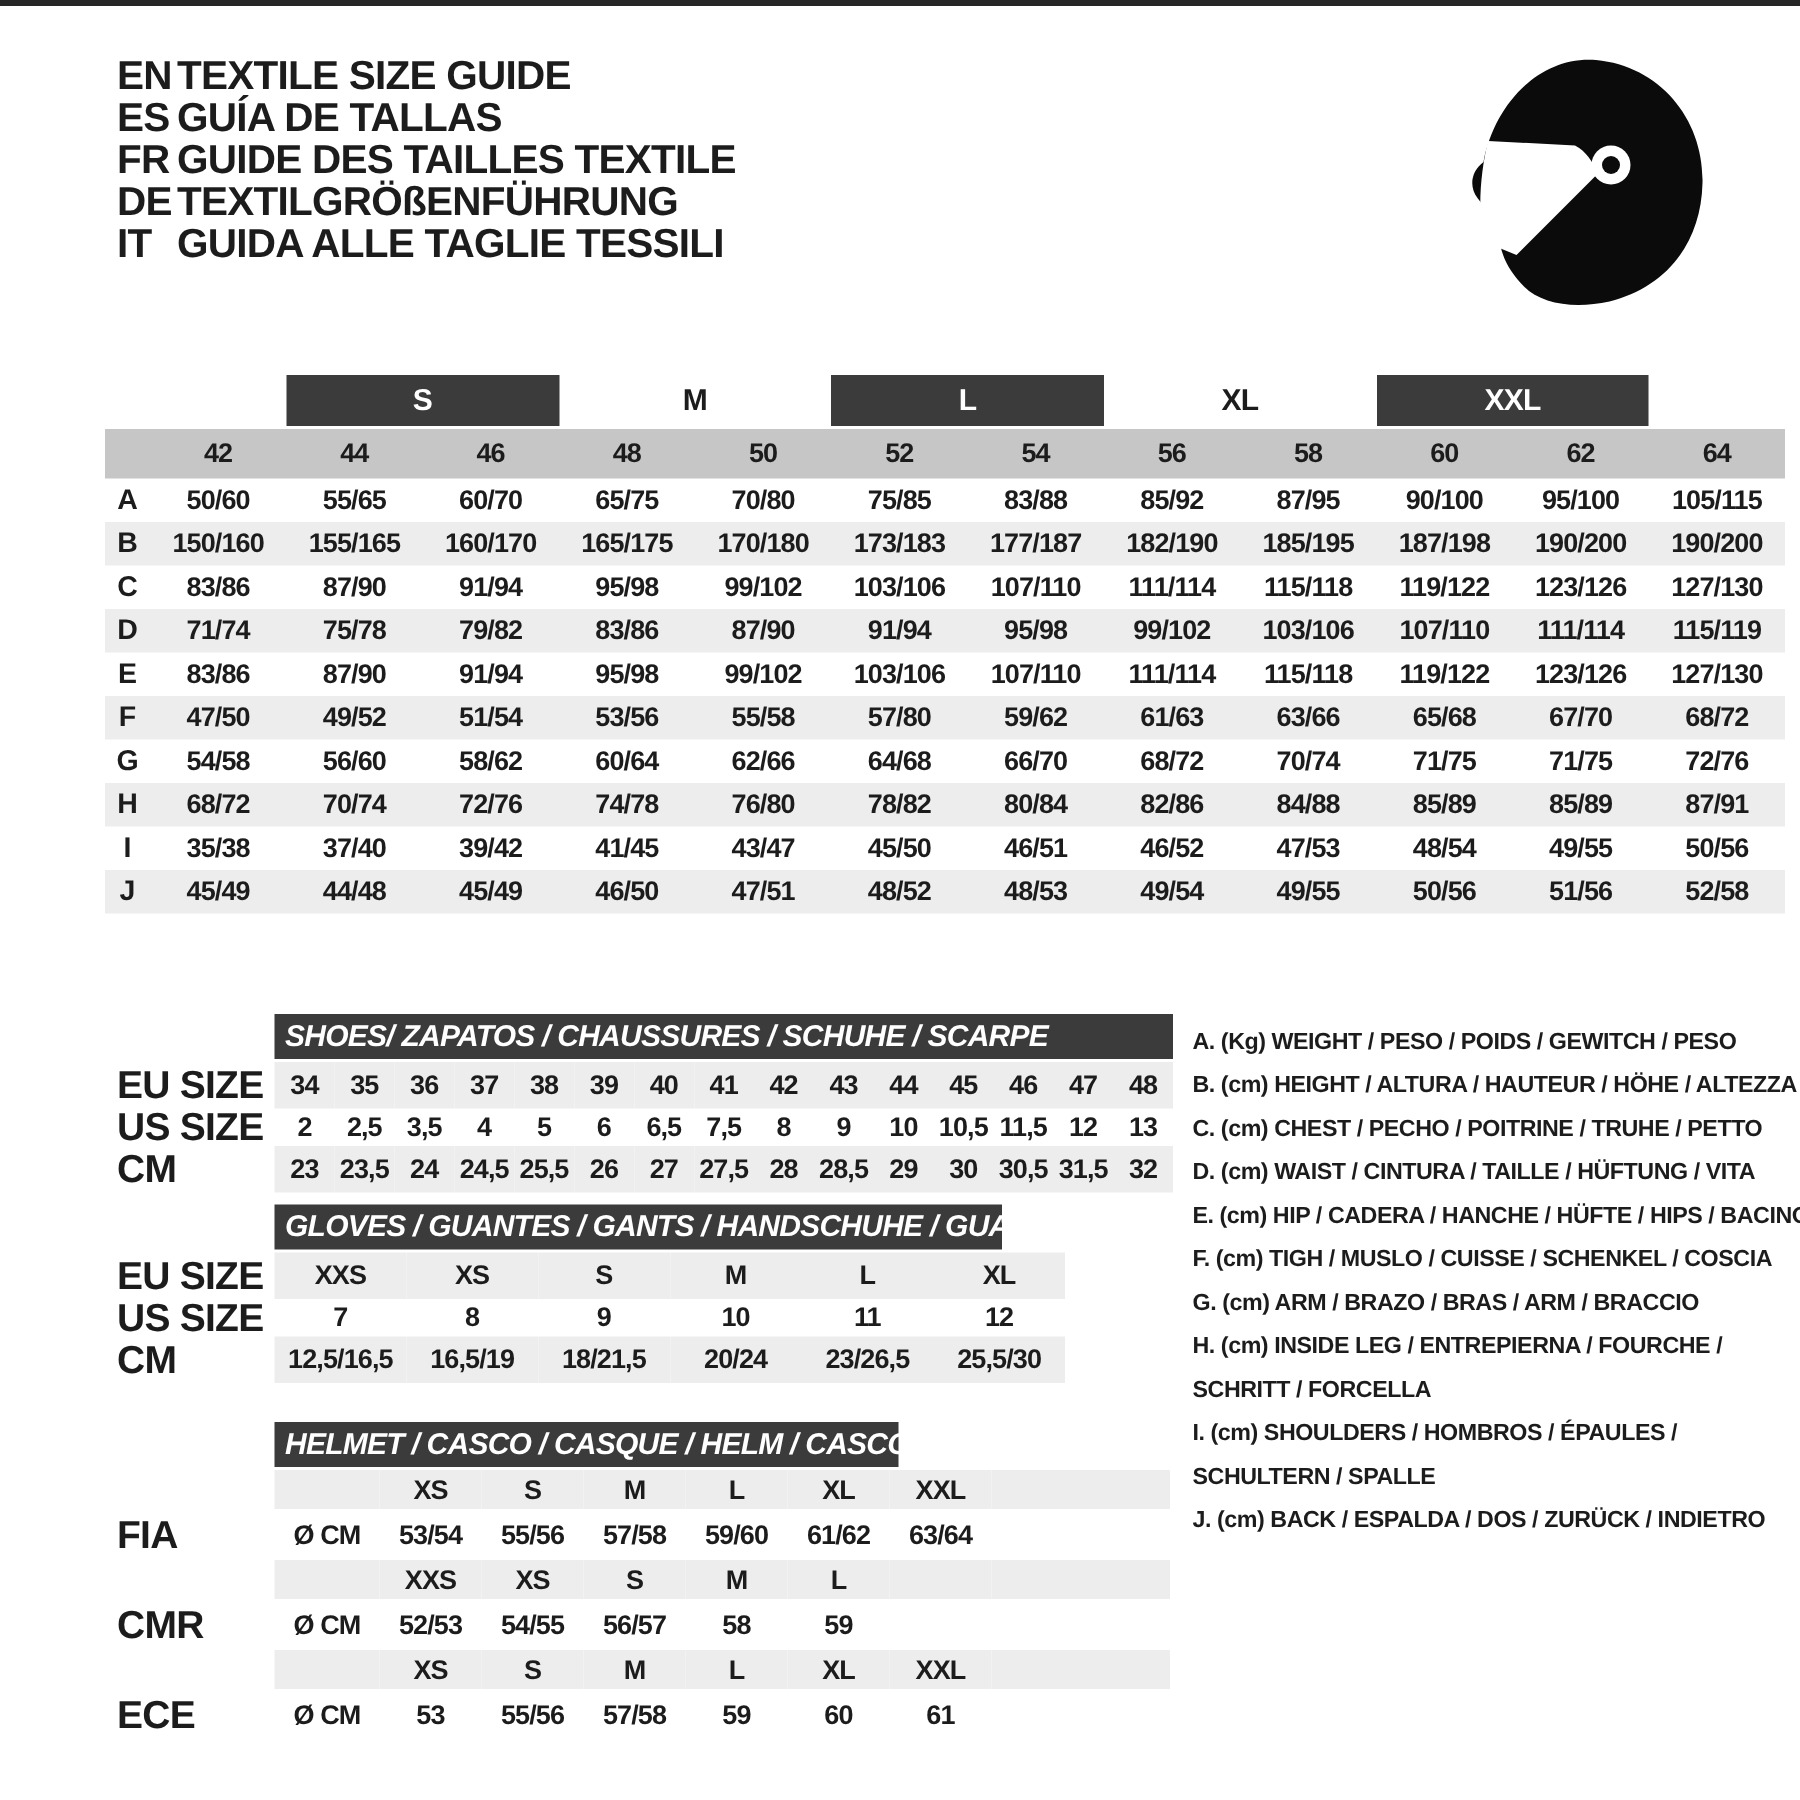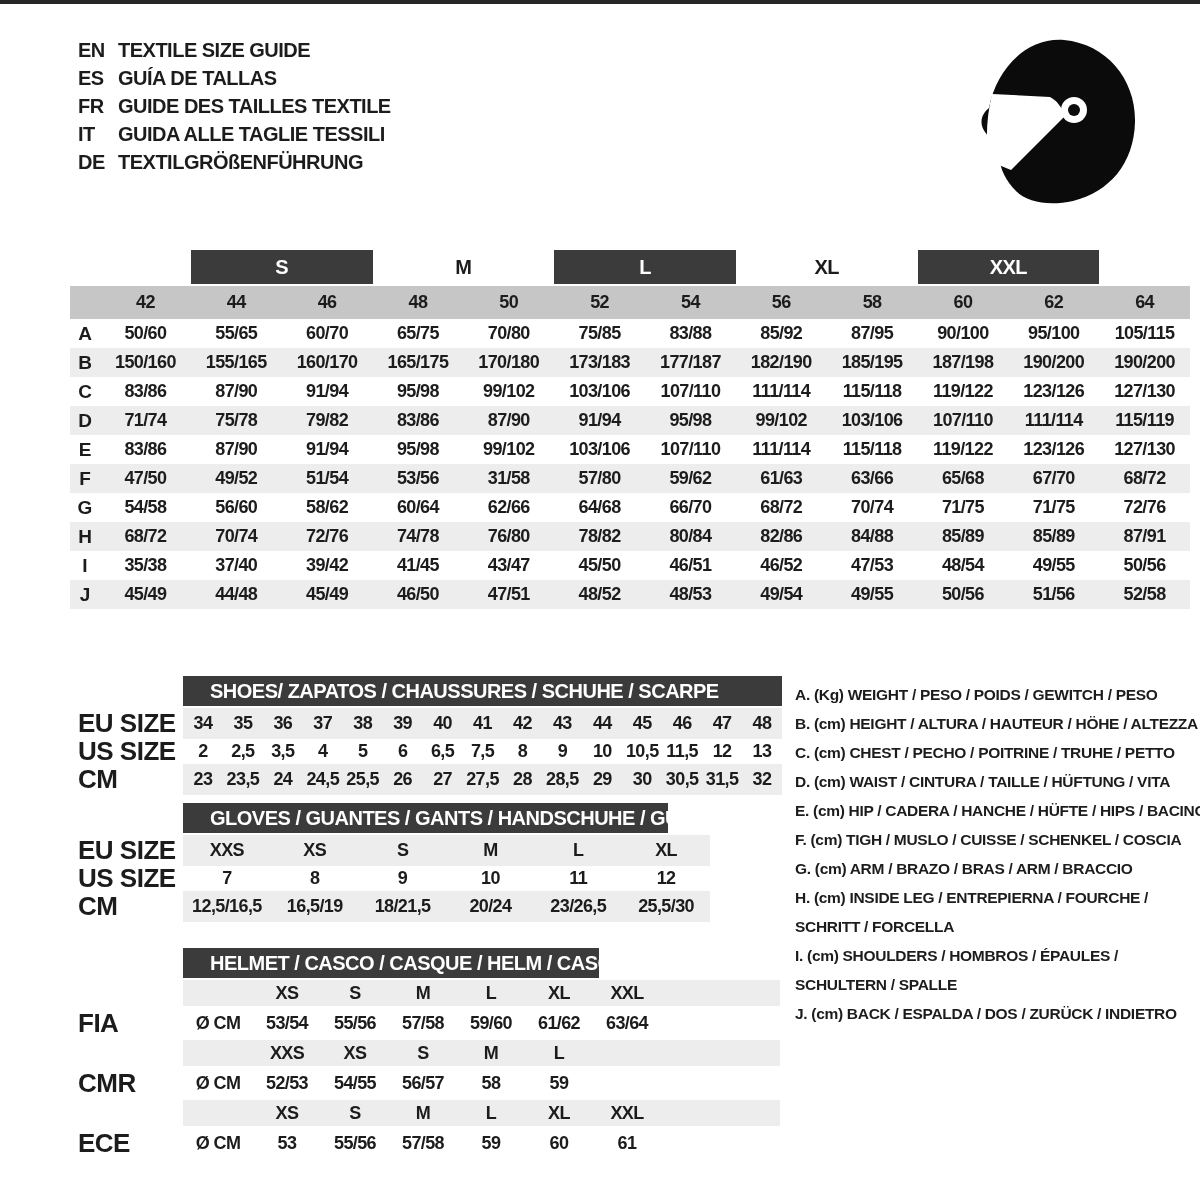--- a/index.html
+++ b/index.html
@@ -9,42 +9,42 @@
     background:#ffffff; color:#1c1c1c;
     font-family:"Liberation Sans", sans-serif;
     -webkit-font-smoothing:antialiased;
   }
   .cond { letter-spacing:-0.5px; }
 
   .top-strip { position:absolute; left:0; top:0; width:1200px; height:4px; background:#262626; }
 
   
   .lang-block { position:absolute; left:78px; top:36px; }
-  .lang-row { display:flex; height:28px; align-items:center; font-weight:bold; font-size:20px; letter-spacing:-0.5px; }
+  .lang-row { display:flex; height:28px; align-items:center; font-weight:bold; font-size:27px; letter-spacing:-0.5px; }
   .lang-code { width:40px; flex:none; }
   .lang-title { white-space:nowrap; }
 
   
   .helmet-icon { position:absolute; left:978px; top:36px; width:160px; height:170px; }
 
   
   .size-table { position:absolute; left:70px; top:250px; width:1120px; }
   .st-grid { display:grid; grid-template-columns:30px repeat(12, 1fr); align-items:stretch; }
   .band-row { height:34px; margin-bottom:2px; }
   .band-cell { display:flex; align-items:center; justify-content:center; font-weight:bold; font-size:20px; letter-spacing:-0.5px; }
   .band-cell.boxed { background:#3b3b3b; color:#ffffff; }
   .num-row { background:#c6c6c6; height:33px; }
   .st-cell { display:flex; align-items:center; justify-content:center; font-weight:bold; font-size:18px; letter-spacing:-0.6px; white-space:nowrap; }
   .data-row { height:29px; }
   .data-row.alt { background:#ededed; }
   .st-label { display:flex; align-items:center; justify-content:center; font-weight:bold; font-size:19px; }
 
   
   .section-bar { height:30px; background:#3b3b3b; color:#ffffff; display:flex; align-items:center;
-                 padding-left:27px; font-weight:bold; font-size:20px; letter-spacing:-0.5px; white-space:nowrap; }
+                 padding-left:7px; font-weight:bold; font-size:20px; letter-spacing:-0.5px; white-space:nowrap;font-style:italic; }
   .tbl-label { display:flex; align-items:center; font-weight:bold; font-size:26px; letter-spacing:-0.5px; padding-left:8px; white-space:nowrap; }
   .tbl-cell { display:flex; align-items:center; justify-content:center; font-weight:bold; font-size:18px; letter-spacing:-0.6px; white-space:nowrap; }
   .shade { background:#ededed; }
 
   .shoes-table { position:absolute; left:70px; top:676px; width:712px; }
   .shoes-table .section-bar { margin-left:113px; }
   .sh-grid { display:grid; grid-template-columns:113px repeat(15, 1fr); height:26px; margin-top:2px; }
   .sh-grid.tall { height:28px; }
 
   .gloves-table { position:absolute; left:70px; top:803px; width:640px; }
@@ -74,26 +74,26 @@
     </div>
     <div class="lang-row">
       <div class="lang-code">ES</div>
       <div class="lang-title cond">GUÍA DE TALLAS</div>
     </div>
     <div class="lang-row">
       <div class="lang-code">FR</div>
       <div class="lang-title cond">GUIDE DES TAILLES TEXTILE</div>
     </div>
     <div class="lang-row">
+      <div class="lang-code">DE</div>
+      <div class="lang-title cond">TEXTILGRÖßENFÜHRUNG</div>
+    </div>
+    <div class="lang-row">
       <div class="lang-code">IT</div>
       <div class="lang-title cond">GUIDA ALLE TAGLIE TESSILI</div>
-    </div>
-    <div class="lang-row">
-      <div class="lang-code">DE</div>
-      <div class="lang-title cond">TEXTILGRÖßENFÜHRUNG</div>
     </div>
   </div>
 
 <svg class="helmet-icon" viewBox="0 0 160 170" xmlns="http://www.w3.org/2000/svg" aria-hidden="true">
   <path fill="#0b0b0b" d="M86 4 C129 8 158 44 157 86 C156 128 131 156 95 165
            C72 170 50 167 38 155 C27 144 20 130 22 116 L7 96
            C1 88 3 78 11 72 C18 34 48 1 86 4 Z"></path>
   <path fill="#ffffff" d="M14 58 L72 61 C80 65 83 72 88 79 L33 134 L11 125
            C7 103 9 79 14 58 Z"></path>
   <circle cx="96" cy="74" r="13" fill="#ffffff"></circle>
@@ -197,21 +197,21 @@
       <div class="st-cell">119/122</div>
       <div class="st-cell">123/126</div>
       <div class="st-cell">127/130</div>
     </div>
     <div class="st-grid data-row alt">
       <div class="st-label">F</div>
       <div class="st-cell">47/50</div>
       <div class="st-cell">49/52</div>
       <div class="st-cell">51/54</div>
       <div class="st-cell">53/56</div>
-      <div class="st-cell">31/58</div>
+      <div class="st-cell">55/58</div>
       <div class="st-cell">57/80</div>
       <div class="st-cell">59/62</div>
       <div class="st-cell">61/63</div>
       <div class="st-cell">63/66</div>
       <div class="st-cell">65/68</div>
       <div class="st-cell">67/70</div>
       <div class="st-cell">68/72</div>
     </div>
     <div class="st-grid data-row">
       <div class="st-label">G</div>

